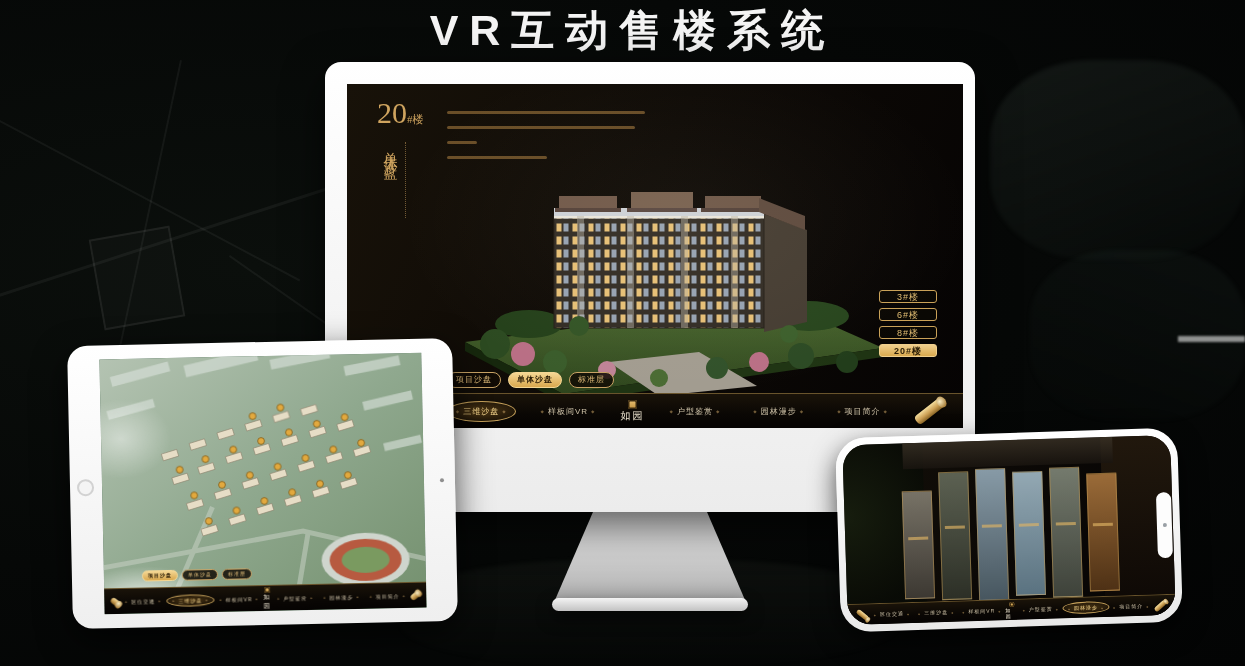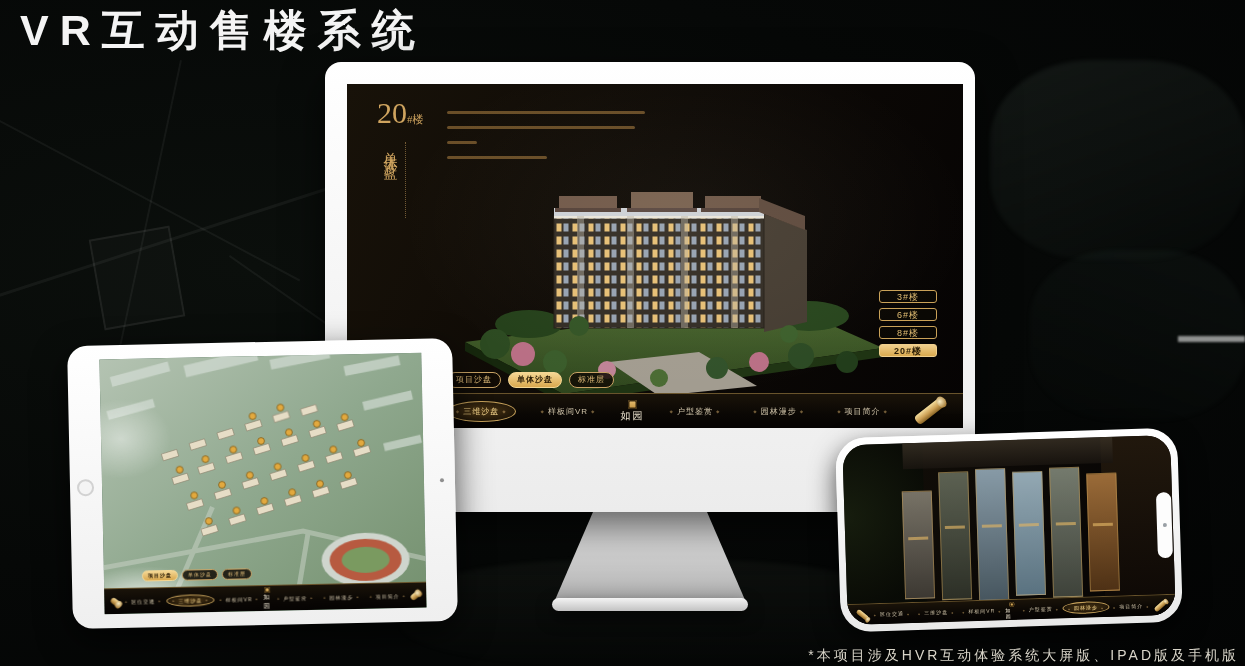--- a/index.html
+++ b/index.html
@@ -11,21 +11,21 @@
   
   .bg-line { position:absolute; background:rgba(255,255,255,0.05); transform-origin:0 0; }
   .bg-plaque { position:absolute; left:96px; top:232px; width:82px; height:92px;
                border:2px solid rgba(255,255,255,0.07); transform:rotate(-10deg);
                background:rgba(255,255,255,0.02); }
   .bg-blob { position:absolute; border-radius:40%; filter:blur(2px); }
   .bg-streak { position:absolute; left:1178px; top:336px; width:67px; height:6px;
                background:rgba(255,255,255,0.55); filter:blur(1px); }
 
   
-  .page-title { position:absolute; top:2px; left:0; width:100%; 
+  .page-title { position:absolute; top:2px; left:0; width:100%; text-align:center;
                 color:#f4f4f4; font-size:43px; font-weight:bold; letter-spacing:11px;padding-left:20px; }
   .footnote { position:absolute; right:6px; bottom:1px; color:#d9d5c9; font-size:14px;
               letter-spacing:3px; }
   .pill { display:inline-block; border:1px solid #c9a365; color:#ddb977; border-radius:9px;
           font-size:8px; line-height:1; padding:3px 8px; background:rgba(18,12,5,0.85);
           letter-spacing:1px; white-space:nowrap; }
   .pill.active { background:linear-gradient(#f2d withouth 0); }
   .pill.active { background:linear-gradient(#f4d794,#d9a84e); color:#2a1c06; border-color:#f4d794; font-weight:bold; }
 
   .navbar { position:absolute; left:0; right:0; bottom:0;
@@ -397,14 +397,13 @@
         <span class="nav-item active">园林漫步</span>
         <span class="nav-item">项目简介</span>
         <span class="scroll-icon r"></span>
       </div>
       <div class="p-notch">
           <span class="dot"></span>
         </div>
     </div>
   </div>
 
-  <div class="footnote">*本项目涉及HVR互动体验系统大屏版、IPAD版及手机版</div>
 </div>
 
 </body></html>

